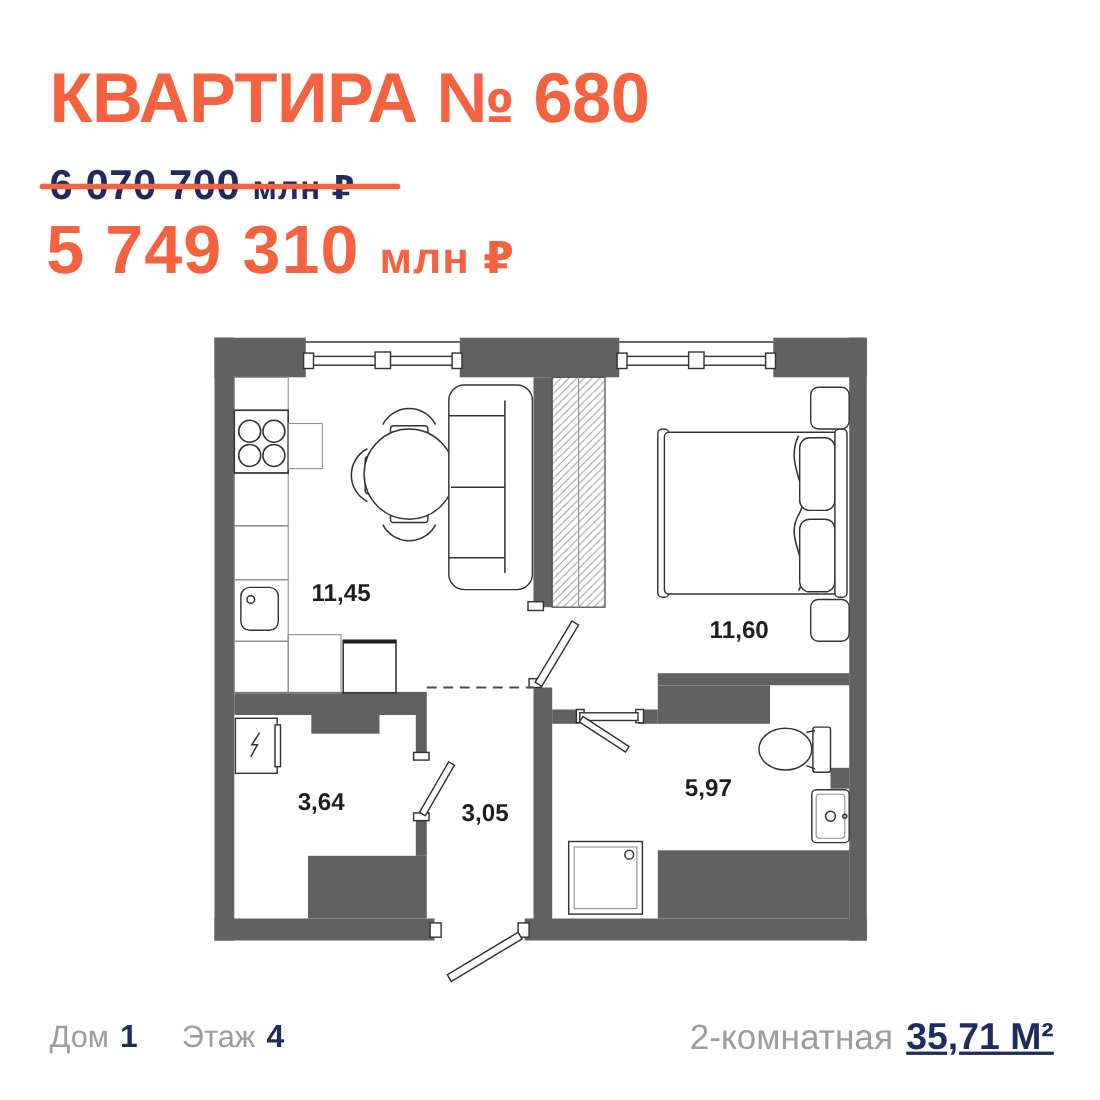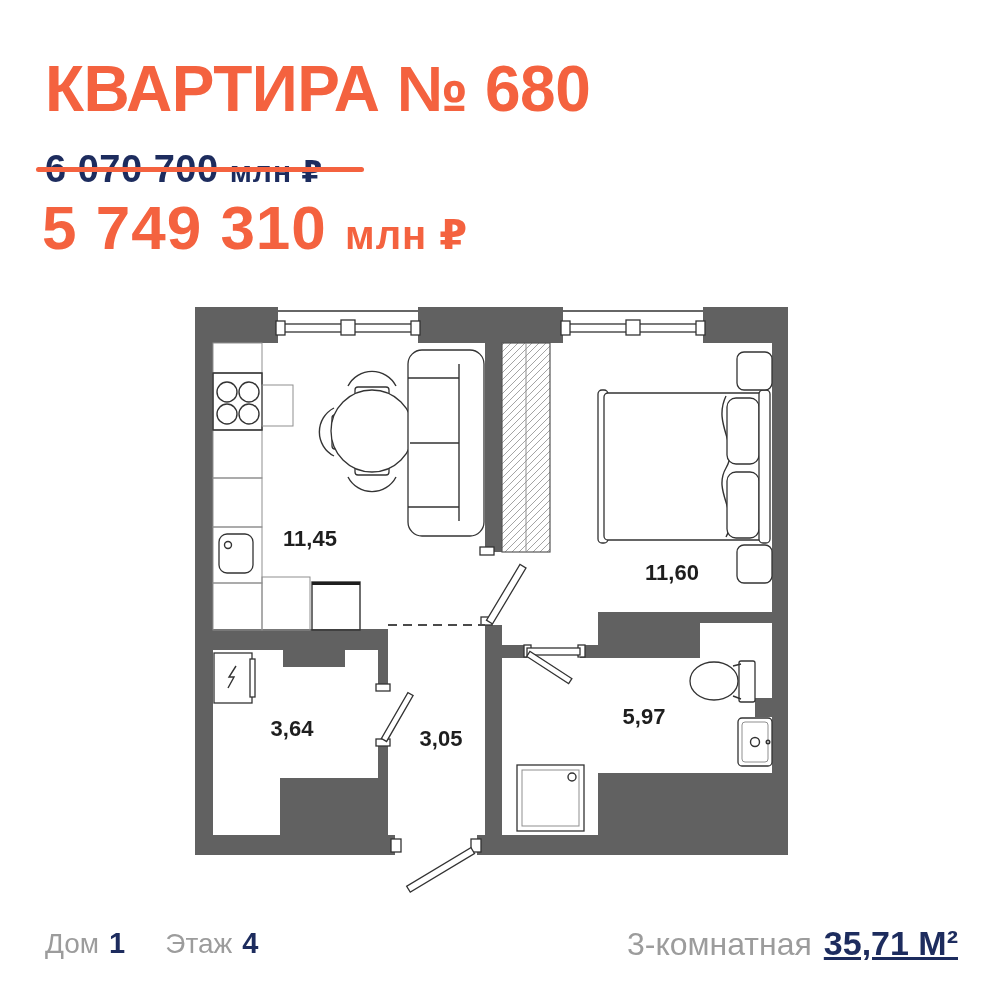--- a/index.html
+++ b/index.html
@@ -229,17 +229,17 @@
       <div class="f-item">
         <span class="f-label">Дом</span>
         <span class="f-value">1</span>
       </div>
       <div class="f-item">
         <span class="f-label">Этаж</span>
         <span class="f-value">4</span>
       </div>
     </div>
     <div class="f-right">
-      <span class="f-type">3-комнатная</span>
+      <span class="f-type">2-комнатная</span>
       <span class="f-area">35,71 М²</span>
     </div>
   </div>
 </div>
 
 </body></html>

